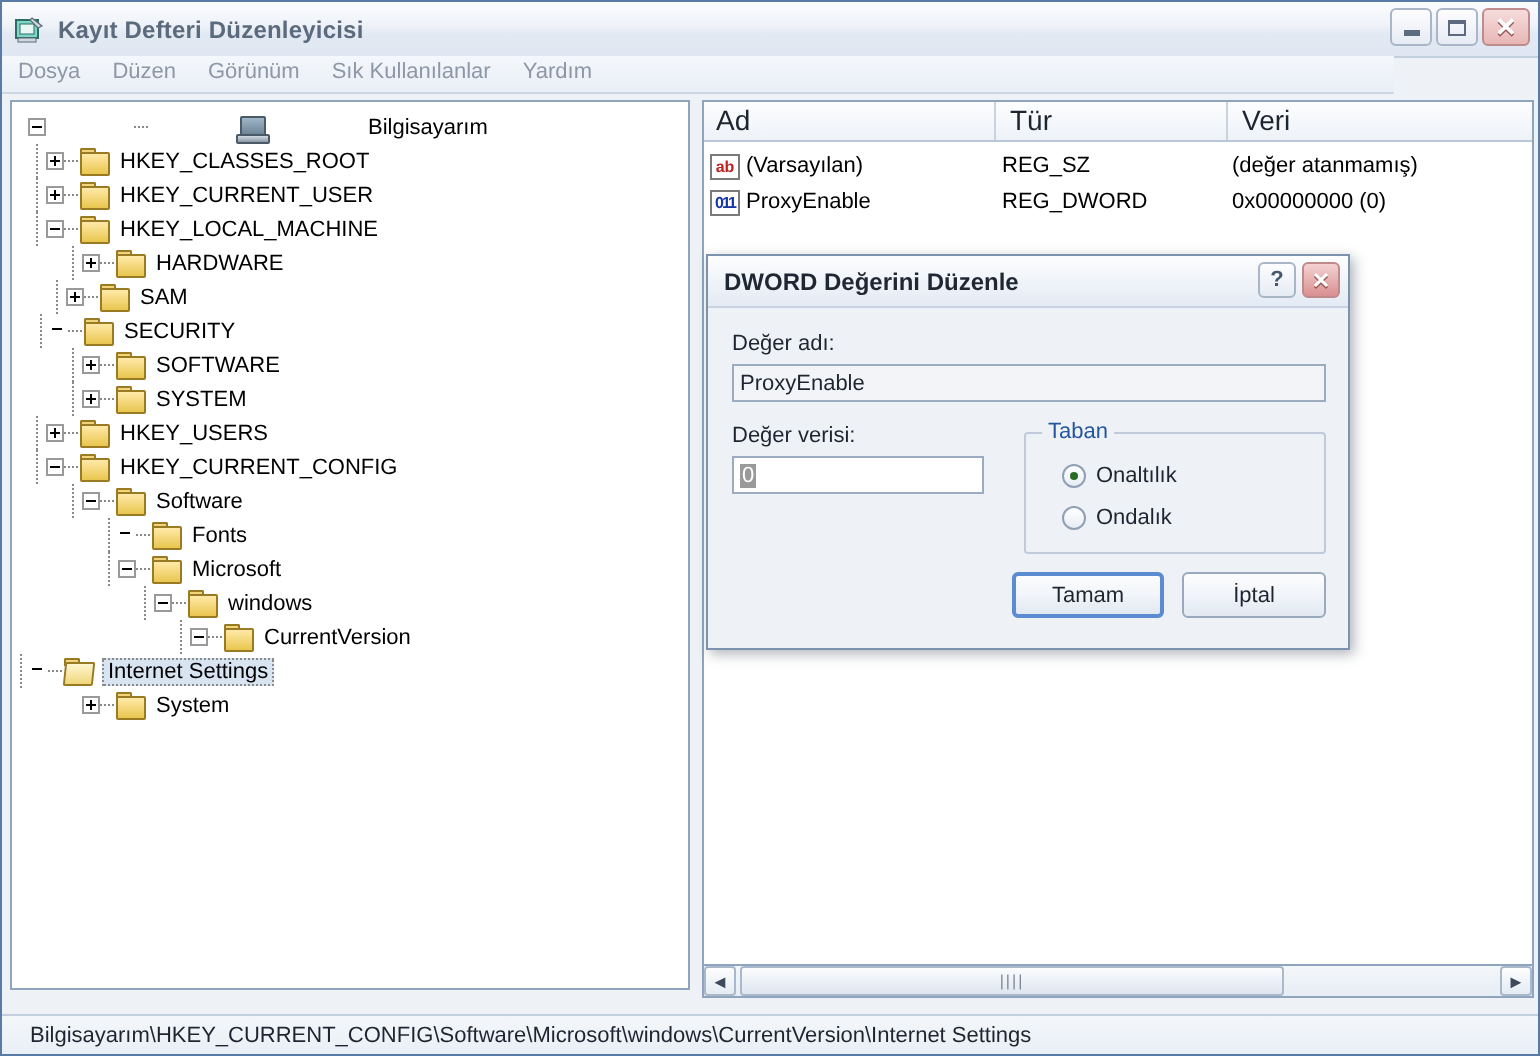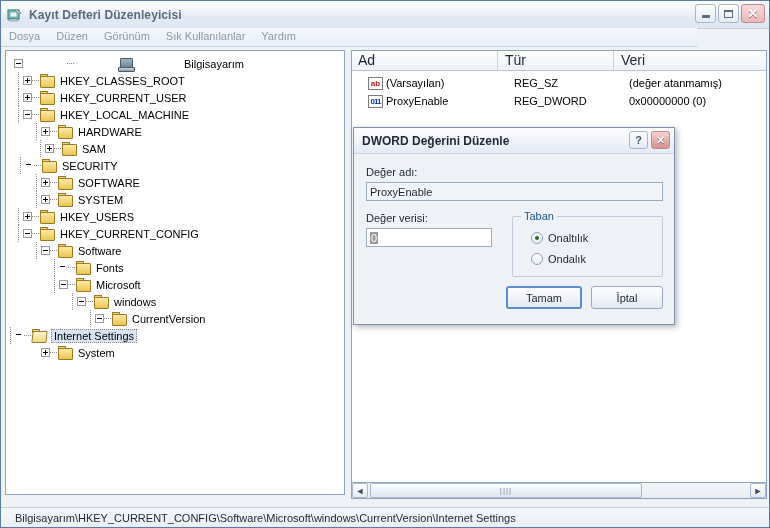--- a/index.html
+++ b/index.html
@@ -195,21 +195,21 @@
     color: #1d2531;
   }
   .col.c-ad { width: 146px; }
   .col.c-tur { width: 115px; }
   .col.c-veri { width: 151px; border-right: none; }
 
   .lrow {
     display: flex; align-items: center; height: 18px;
     font-size: 11px;
   }
-  .lrow .cell { padding-left: 16px; box-sizing: border-box; white-space: nowrap; }
+  .lrow .cell { padding-left: 3px; box-sizing: border-box; white-space: nowrap; }
   .cell.c-ad { width: 146px; display: flex; align-items: center; }
   .cell.c-tur { width: 115px; }
   .cell.c-veri { width: 151px; }
 
   .ico-str, .ico-bin {
     width: 15px; height: 13px; flex: none; margin-right: 3px;
     border: 1px solid #7a7a7a; background: #ffffff;
     font-size: 8px; font-weight: bold; line-height: 11px; text-align: center;
     box-sizing: border-box;
   }
@@ -437,21 +437,21 @@
         <div class="guide v"></div>
         <div class="expander plus"></div>
         <div class="dash"></div>
         <div class="ico-folder">
             <div class="tab"></div>
             <div class="back"></div>
           </div>
         <span class="label">HARDWARE</span>
       </div>
 
-      <div class="tnode" style="padding-left:30px;">
+      <div class="tnode" style="padding-left:18px;">
         <div class="guide v"></div>
         <div class="expander plus"></div>
         <div class="dash"></div>
         <div class="ico-folder">
             <div class="tab"></div>
             <div class="back"></div>
           </div>
         <span class="label">SAM</span>
       </div>
 

